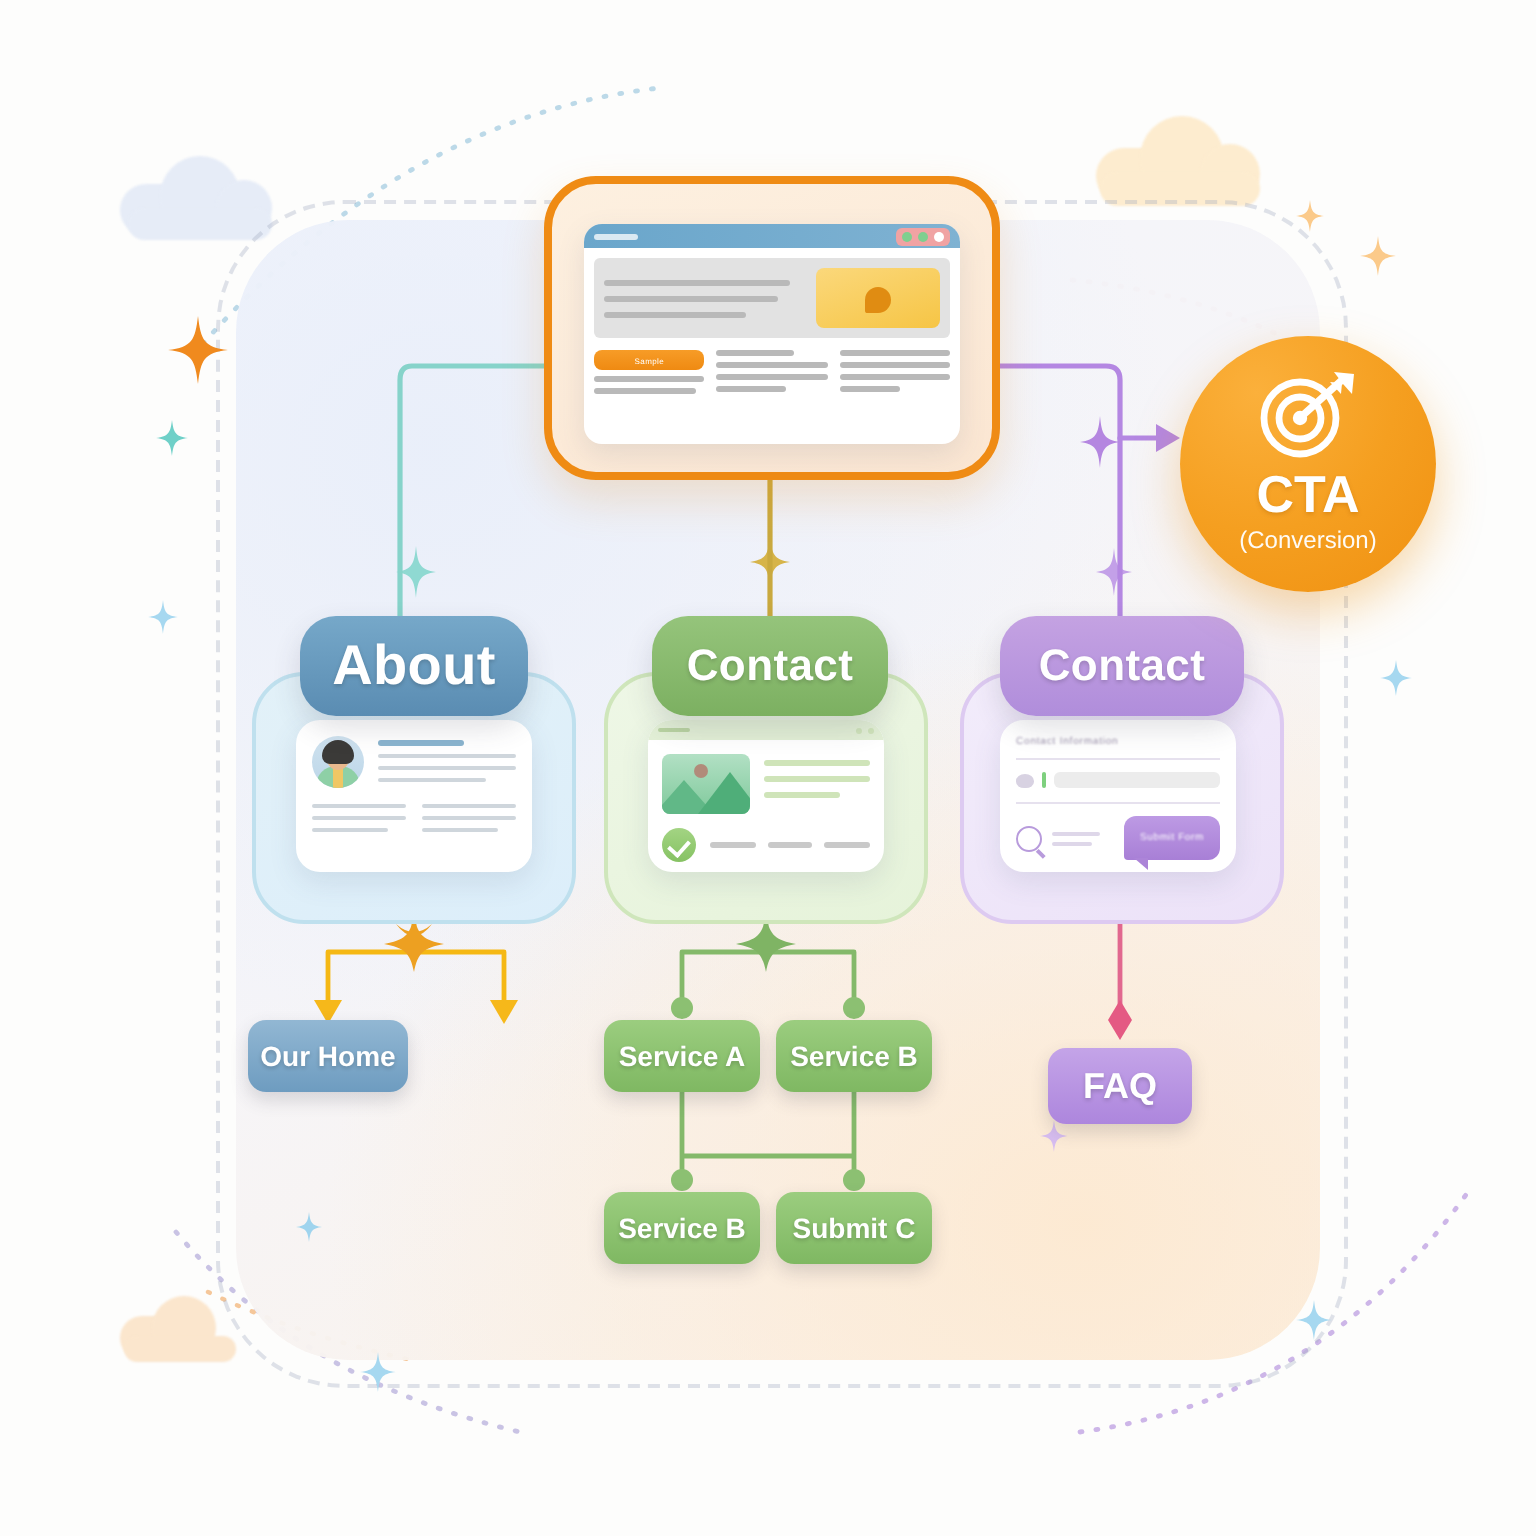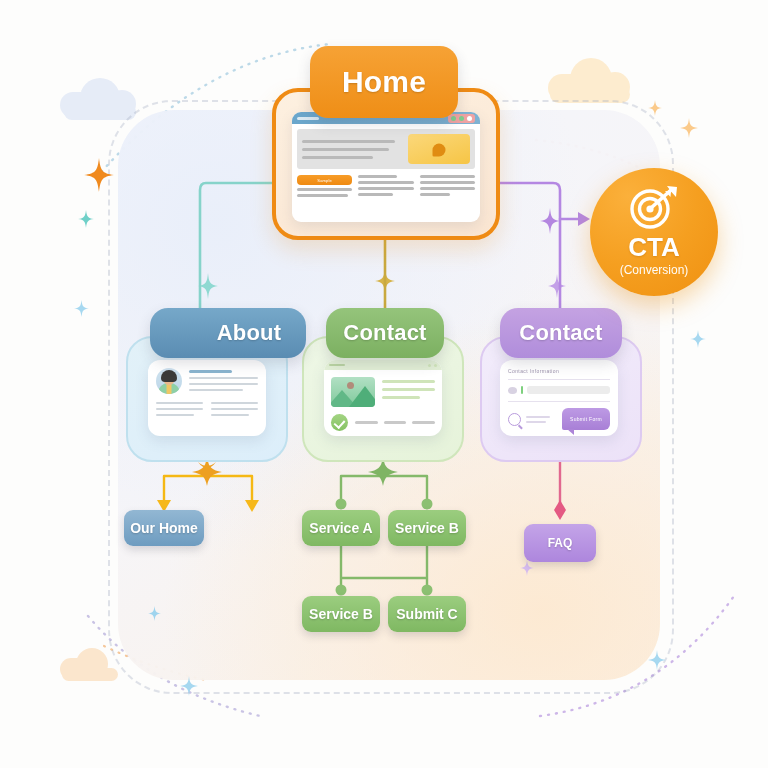--- a/index.html
+++ b/index.html
@@ -76,22 +76,22 @@
     border-radius:4px;position:relative;}
   .heroImg::after{content:"";position:absolute;left:50%;top:52%;transform:translate(-50%,-50%);
     width:13px;height:13px;border-radius:50% 50% 50% 10%;background:#e08c12;}
   .lower{display:flex;gap:6px;padding:6px 5px 0 5px;}
   .lcol{flex:1;display:flex;flex-direction:column;gap:3px;}
   .ctaBtn{height:10px;border-radius:4px;background:linear-gradient(180deg,#f79c27,#ef8a12);
     display:flex;align-items:center;justify-content:center;}
   .ctaBtn span{font-size:4px;color:#fff;letter-spacing:.2px;filter:blur(.35px);}
 
   
-  #aboutPill{left:150px;top:308px;width:114px;height:50px;font-size:22px;
-    background:linear-gradient(180deg,#76a8c9 0%,#5a8cb2 100%);z-index:6;padding-left:42px;}
+  #aboutPill{left:150px;top:308px;width:114px;height:50px;font-size:28px;
+    background:linear-gradient(180deg,#76a8c9 0%,#5a8cb2 100%);z-index:6;}
   #aboutCard{left:126px;top:336px;width:162px;height:126px;z-index:4;
     background:linear-gradient(155deg,#e2f1f8 0%,#dceefa 100%);
     border:2px solid #bfe0ee;border-radius:26px;}
   #aboutInner{left:148px;top:360px;width:118px;height:76px;z-index:5;padding:8px;box-sizing:border-box;}
 
   #servPill{left:326px;top:308px;width:118px;height:50px;font-size:22px;
     background:linear-gradient(180deg,#95c47b 0%,#7cb061 100%);z-index:6;}
   #servCard{left:302px;top:336px;width:162px;height:126px;z-index:4;
     background:linear-gradient(155deg,#eef7e6 0%,#e6f3da 100%);
     border:2px solid #cfe6bb;border-radius:26px;}
@@ -180,21 +180,21 @@
   #caseStudies{left:210px;top:510px;width:84px;height:36px;font-size:14px;
     background:linear-gradient(180deg,#8fd2cb,#69bdb6);}
   #svcA{left:302px;top:510px;width:78px;height:36px;font-size:14px;
     background:linear-gradient(180deg,#9bcd7f,#7fb862);}
   #svcB1{left:388px;top:510px;width:78px;height:36px;font-size:14px;
     background:linear-gradient(180deg,#9bcd7f,#7fb862);}
   #svcB2{left:302px;top:596px;width:78px;height:36px;font-size:14px;
     background:linear-gradient(180deg,#9bcd7f,#7fb862);}
   #svcC{left:388px;top:596px;width:78px;height:36px;font-size:14px;
     background:linear-gradient(180deg,#9bcd7f,#7fb862);}
-  #faq{left:524px;top:524px;width:72px;height:38px;font-size:12px;
+  #faq{left:524px;top:524px;width:72px;height:38px;font-size:18px;
     background:linear-gradient(180deg,#c4a4e8,#ad86dd);}
 
   
   #cta{position:absolute;left:590px;top:168px;width:128px;height:128px;border-radius:50%;
     background:radial-gradient(120% 120% at 30% 22%,#fbb03b 0%,#f59f20 45%,#ee8c0c 100%);
     box-shadow:0 10px 24px rgba(235,145,20,.35);z-index:8;
     display:flex;flex-direction:column;align-items:center;justify-content:center;gap:1px;}
   #ctaIcon{width:54px;height:46px;position:relative;margin-top:-4px;}
   #ctaTitle{color:#fff;font-size:26px;font-weight:700;line-height:1;margin-top:2px;
     text-shadow:0 1px 2px rgba(160,90,0,.3);}
@@ -370,23 +370,20 @@
           <div class="ln" style="width:62%"></div>
       </div>
       <div class="lcol">
         <div class="ln" style="width:100%"></div>
           <div class="ln" style="width:100%"></div>
           <div class="ln" style="width:100%"></div>
           <div class="ln" style="width:55%"></div>
       </div>
     </div>
   </div>
-  <div class="pill" id="homePill">
-      <span>Home</span>
-    </div>
 
   <div class="card" id="aboutCard"></div>
   <div class="inner" id="aboutInner">
     <div class="avatarRow">
       <div class="avatar">
         <div class="body"></div>
           <div class="tie"></div>
           <div class="face"></div>
           <div class="hair"></div>
       </div>

